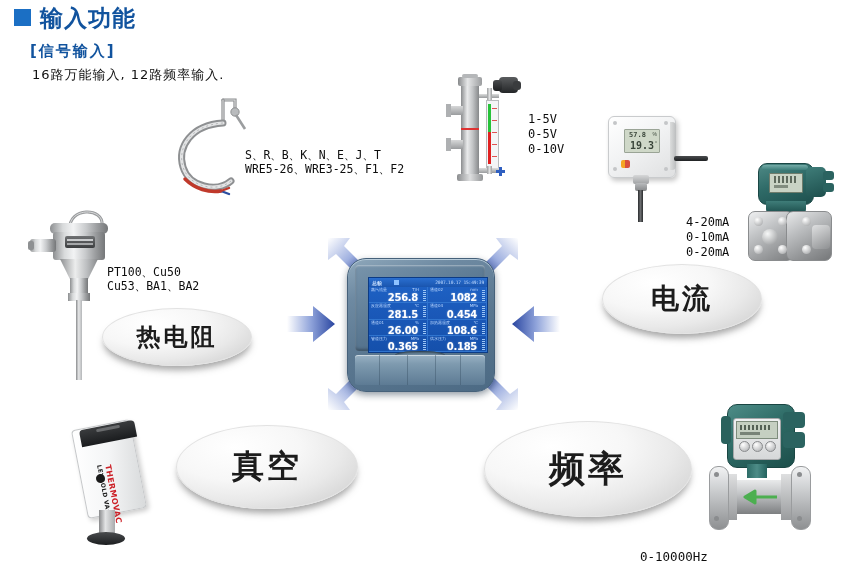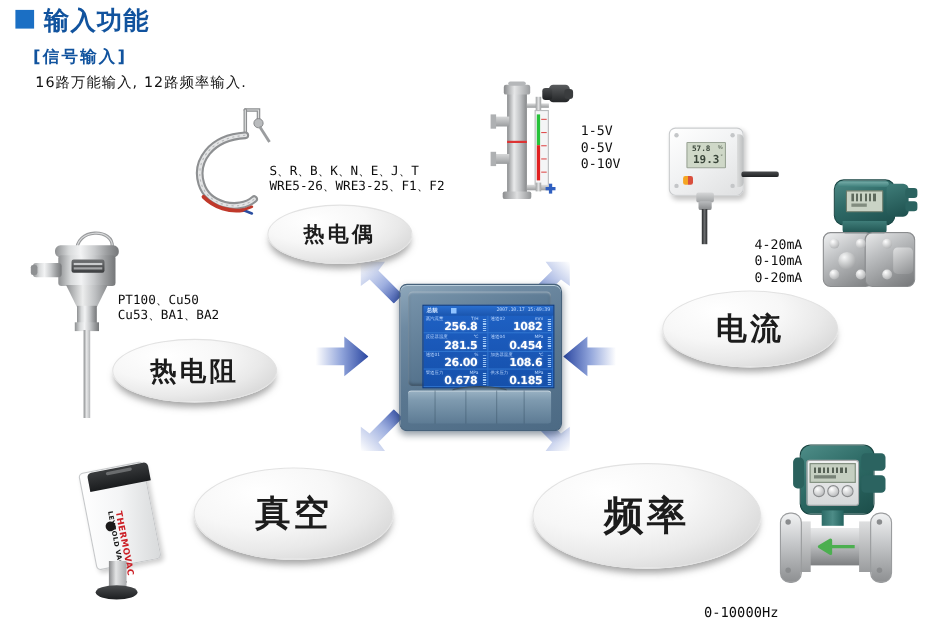--- a/index.html
+++ b/index.html
@@ -58,22 +58,22 @@
     font-size:11.5px;color:#0d0d0d;line-height:14px;
     white-space:pre;letter-spacing:0px;
   }
 
   
   .arrow{position:absolute;}
   .arrow svg{display:block;}
 
   
   #recorder{
-    left:363px;top:258px;width:146px;height:132px;
-    border-radius:7px;
+    left:347px;top:258px;width:146px;height:132px;
+    border-radius:19px;
     background:linear-gradient(160deg,#8fa8bb 0%,#6e8aa2 22%,#5a7790 55%,#4c6a84 100%);
     box-shadow:0 3px 7px rgba(20,40,60,.45), inset 0 1px 0 #b9cddb;
     border:1px solid #46617a;
   }
   #recorder-bezel{
     left:7px;top:6px;width:130px;height:86px;
     border-radius:4px;
     background:linear-gradient(155deg,#7894ab 0%,#55738d 60%,#4a6780 100%);
     box-shadow:inset 0 1px 2px rgba(255,255,255,.45), inset 0 -2px 3px rgba(0,0,0,.3);
   }
@@ -460,44 +460,41 @@
           </div>
           <div class="cell">
             <div class="c-tag">加热器温度</div>
             <div class="c-unit">℃</div>
             <div class="c-val">108.6</div>
             <div class="c-bar"></div>
           </div>
           <div class="cell">
             <div class="c-tag">管道压力</div>
             <div class="c-unit">MPa</div>
-            <div class="c-val">0.678</div>
+            <div class="c-val">0.365</div>
             <div class="c-bar"></div>
           </div>
           <div class="cell">
             <div class="c-tag">供水压力</div>
             <div class="c-unit">MPa</div>
             <div class="c-val">0.185</div>
             <div class="c-bar"></div>
           </div>
         </div>
       </div>
     </div>
     <div class="abs" id="recorder-slot"></div>
     <div class="abs" id="recorder-lowerpanel">
       <div class="panel-seam" style="left:24px;"></div>
       <div class="panel-seam" style="left:52px;"></div>
       <div class="panel-seam" style="left:80px;"></div>
       <div class="panel-seam" style="left:105px;"></div>
     </div>
   </div>
 
-  <div class="abs ellipse" style="left:243px;top:186px;width:130px;height:52px;">
-    <span style="font-size:19px;">热电偶</span>
-  </div>
 
 
   <div class="abs ellipse" style="left:602px;top:264px;width:158px;height:68px;">
     <span style="font-size:28px;">电流</span>
   </div>
 
   <div class="abs ellipse" style="left:102px;top:308px;width:148px;height:56px;">
     <span style="font-size:24px;">热电阻</span>
   </div>
 

